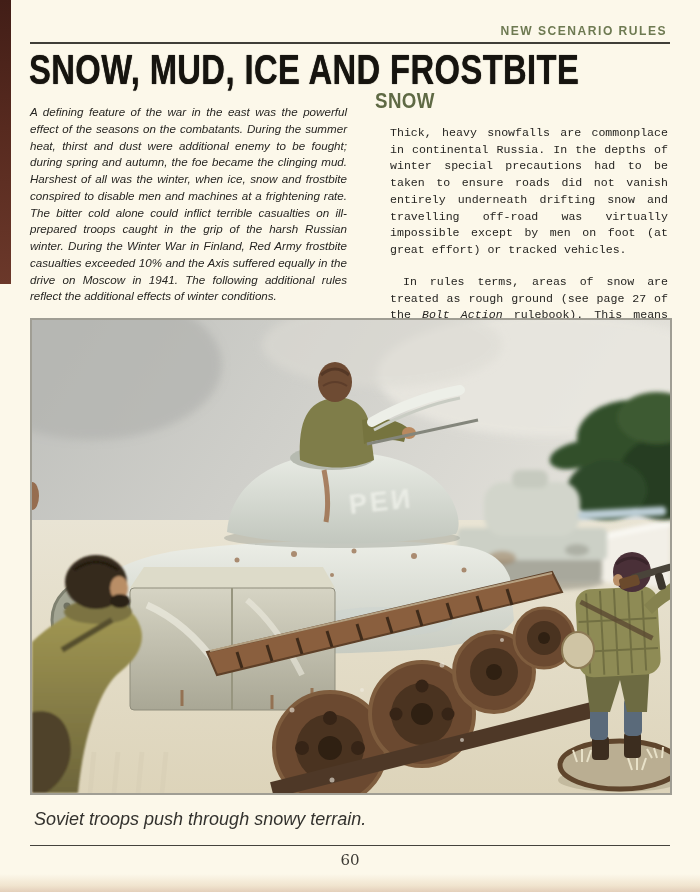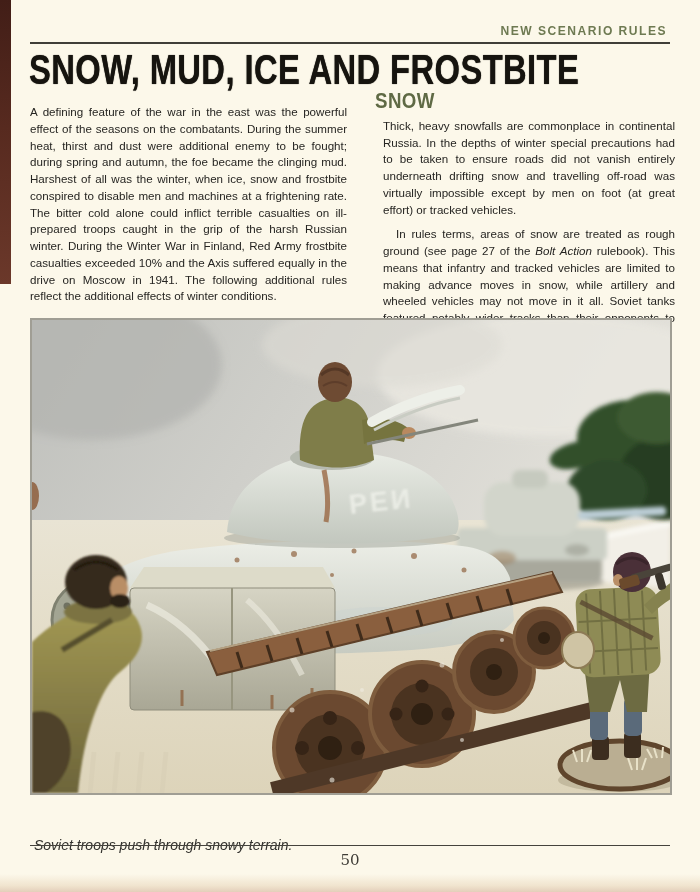--- a/index.html
+++ b/index.html
@@ -24,40 +24,40 @@
   .page-title{
     position:absolute;top:46px;left:29px;margin:0;
     font-size:42px;font-weight:bold;color:#16140f;letter-spacing:.5px;
     transform:scaleX(.78);transform-origin:left center;white-space:nowrap;
     text-shadow:0 0 1px #16140f;
   }
   .col{
     position:absolute;font-size:11.6px;line-height:16.75px;
     text-align:justify;color:#262522;
   }
-  .col-left{left:30px;top:104px;width:317px;}
+  .col-left{left:30px;top:104px;width:317px;font-style:italic;}
   .col-right{left:375px;top:93px;width:308px;}
   .snow-heading{
     margin:0 0 5px 0;font-size:22px;font-weight:bold;color:#5f6a45;
     letter-spacing:.5px;transform:scaleX(.85);transform-origin:left center;
   }
-  .col-right p{margin:8px;}
+  .col-right p{margin:15px;font-family:Liberation Mono, monospace;}
   .col-right p.indent{text-indent:13px;}
   .photo-frame{
     position:absolute;left:30px;top:318px;width:638px;height:473px;margin:0;
     border:2px solid #a09e94;background:#d7d5cf;
   }
   .photo-frame svg{display:block;}
   .turret-mark{
     font-family:"Liberation Sans", sans-serif;font-weight:bold;
     font-size:27px;letter-spacing:3px;fill:#eef0e9;opacity:.85;
   }
   .caption{
     position:absolute;left:34px;top:809px;
-    font-style:italic;font-size:14px;color:#33322e;margin-top:28px;
+    font-style:italic;font-size:18px;color:#33322e;
   }
   .footer-rule{
     position:absolute;top:845px;left:30px;width:640px;height:0;
     border-top:1.5px solid #45433d;
   }
   .page-number{
     position:absolute;top:851px;left:0;width:700px;text-align:center;
     font-family:"DejaVu Serif", serif;font-size:15px;color:#3e3c36;
   }
   .bottom-edge{
@@ -316,14 +316,14 @@
         <rect x="622" y="252" width="8" height="17" rx="3" fill="#3b352c"></rect>
       </g>
       <ellipse cx="651" cy="262" rx="7" ry="6" fill="#b9895f"></ellipse>
     </g>
   </svg>
 </figure>
 
 <div class="caption">Soviet troops push through snowy terrain.</div>
 
 <div class="footer-rule"></div>
-<div class="page-number">50</div>
+<div class="page-number">60</div>
 <div class="bottom-edge"></div>
 
 </body></html>

